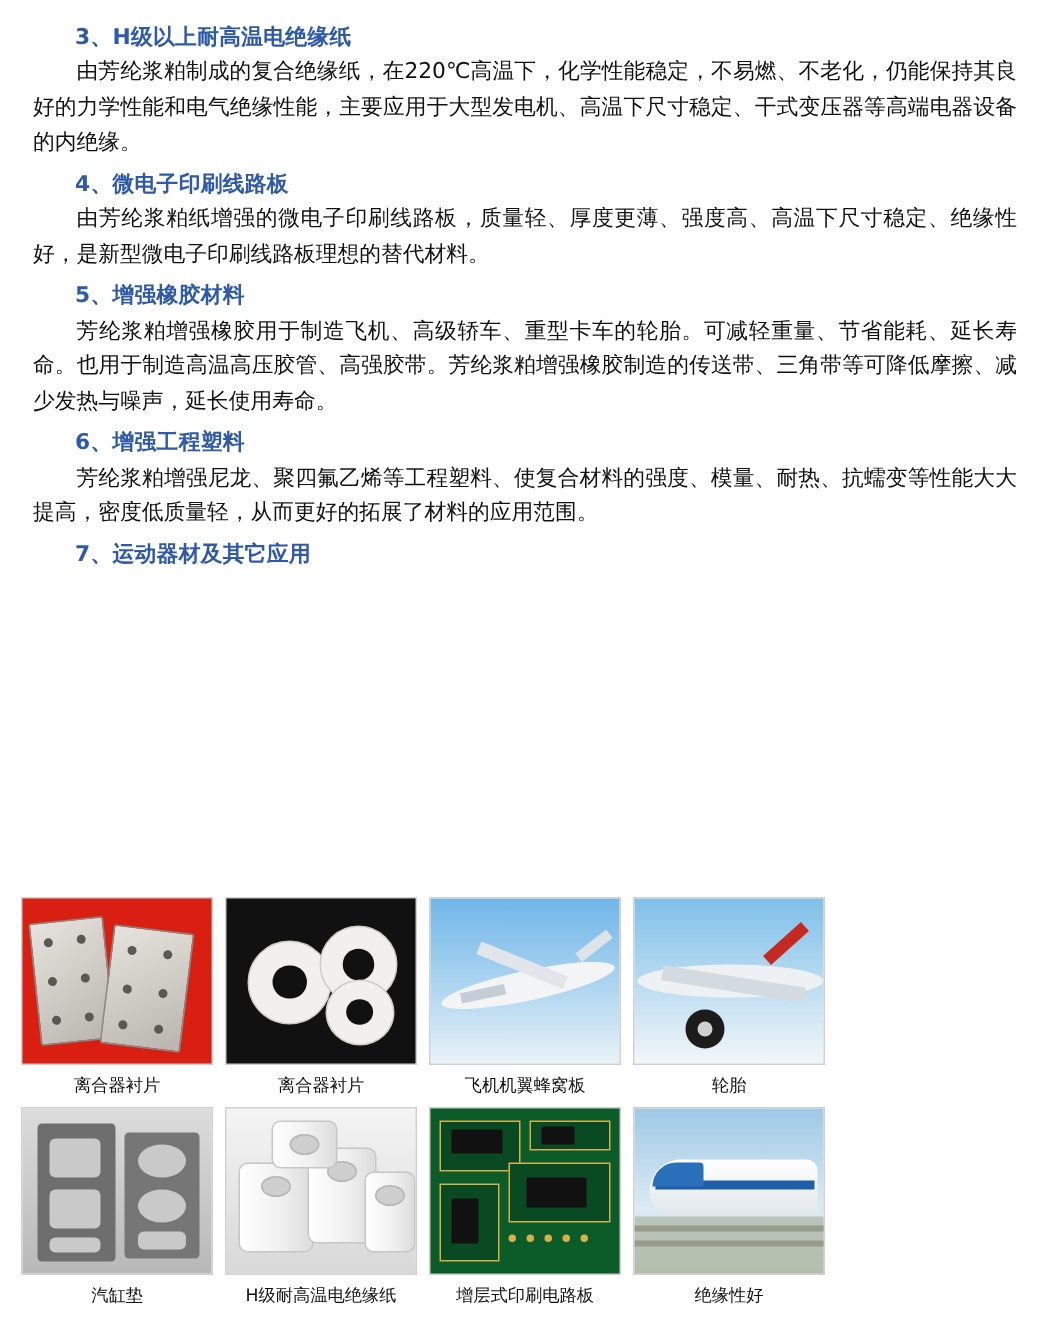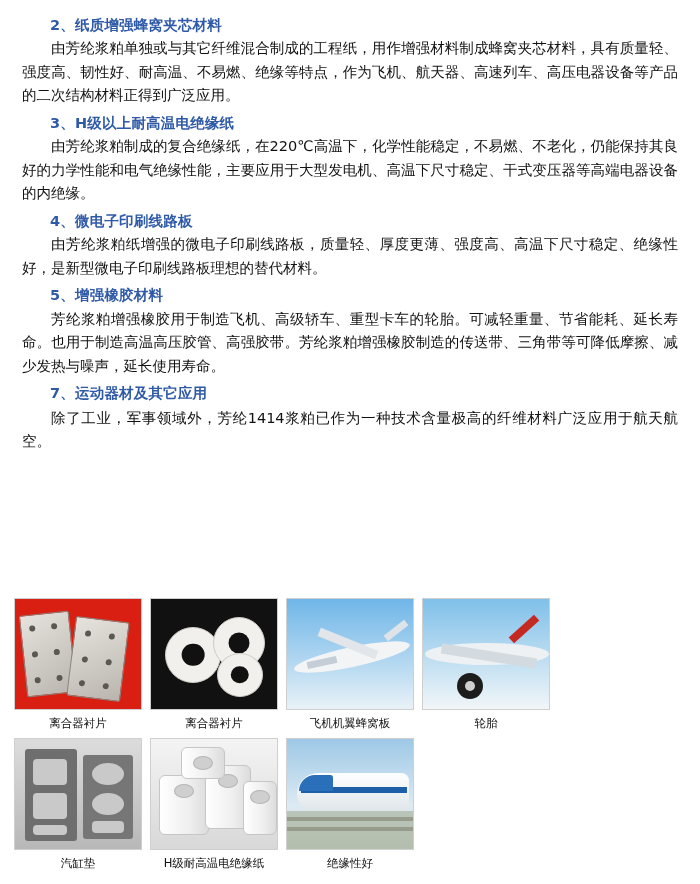--- a/index.html
+++ b/index.html
@@ -240,46 +240,45 @@
   .tx-post {
     position: absolute;
     background: #3d444b;
   }
 </style>
 </head>
 <body>
 
 <div class="page">
 
-  <div class="section">
-    <div class="sec-head">2、纸质增强蜂窝夹芯材料</div>
-    <p class="sec-body">由芳纶浆粕单独或与其它纤维混合制成的工程纸，用作增强材料制成蜂窝夹芯材料，具有质量轻、强度高、韧性好、耐高温、不易燃、绝缘等特点，作为飞机、航天器、高速列车、高压电器设备等产品的二次结构材料正得到广泛应用。</p>
-  </div>
 
   <div class="section">
     <div class="sec-head">3、H级以上耐高温电绝缘纸</div>
     <p class="sec-body">由芳纶浆粕制成的复合绝缘纸，在220℃高温下，化学性能稳定，不易燃、不老化，仍能保持其良好的力学性能和电气绝缘性能，主要应用于大型发电机、高温下尺寸稳定、干式变压器等高端电器设备的内绝缘。</p>
   </div>
 
   <div class="section">
     <div class="sec-head">4、微电子印刷线路板</div>
     <p class="sec-body">由芳纶浆粕纸增强的微电子印刷线路板，质量轻、厚度更薄、强度高、高温下尺寸稳定、绝缘性好，是新型微电子印刷线路板理想的替代材料。</p>
   </div>
 
   <div class="section">
     <div class="sec-head">5、增强橡胶材料</div>
     <p class="sec-body">芳纶浆粕增强橡胶用于制造飞机、高级轿车、重型卡车的轮胎。可减轻重量、节省能耗、延长寿命。也用于制造高温高压胶管、高强胶带。芳纶浆粕增强橡胶制造的传送带、三角带等可降低摩擦、减少发热与噪声，延长使用寿命。</p>
   </div>
 
+  <div class="section">
+    <div class="sec-head">6、增强工程塑料</div>
+    <p class="sec-body">芳纶浆粕增强尼龙、聚四氟乙烯等工程塑料、使复合材料的强度、模量、耐热、抗蠕变等性能大大提高，密度低质量轻，从而更好的拓展了材料的应用范围。</p>
+  </div>
 
   <div class="section">
     <div class="sec-head">7、运动器材及其它应用</div>
   </div>
 
-  <p class="para">除了工业，军事领域外，芳纶1414浆粕已作为一种技术含量极高的纤维材料广泛应用于航天航空。</p>
 
   <div class="gallery">
 
     <div class="grid-row">
 
       <div class="cell">
         <div class="thumb bg-red">
           <div class="plate" style="left:8px; top:14px; width:48px; height:80px; transform:rotate(-6deg);">
             <div class="hole" style="left:8px; top:10px;"></div>
             <div class="hole" style="left:30px; top:10px;"></div>
@@ -362,20 +361,38 @@
           <div class="roll" style="left:92px; top:42px; width:32px; height:52px;">
               <div class="core"></div>
             </div>
           <div class="roll" style="left:30px; top:8px; width:42px; height:30px;">
               <div class="core"></div>
             </div>
         </div>
         <div class="cap">H级耐高温电绝缘纸</div>
       </div>
 
+      <div class="cell">
+        <div class="thumb bg-pcb">
+          <div class="trace" style="left:6px; top:8px; width:54px; height:34px;"></div>
+          <div class="trace" style="left:66px; top:8px; width:54px; height:20px;"></div>
+          <div class="trace" style="left:6px; top:50px; width:40px; height:52px;"></div>
+          <div class="trace" style="left:52px; top:36px; width:68px; height:40px;"></div>
+          <div class="chip" style="left:14px; top:14px; width:34px; height:16px;"></div>
+          <div class="chip" style="left:74px; top:12px; width:22px; height:12px;"></div>
+          <div class="chip" style="left:64px; top:46px; width:40px; height:20px;"></div>
+          <div class="chip" style="left:14px; top:60px; width:18px; height:30px;"></div>
+          <div class="pad" style="left:52px; top:84px; width:5px; height:5px;"></div>
+          <div class="pad" style="left:64px; top:84px; width:5px; height:5px;"></div>
+          <div class="pad" style="left:76px; top:84px; width:5px; height:5px;"></div>
+          <div class="pad" style="left:88px; top:84px; width:5px; height:5px;"></div>
+          <div class="pad" style="left:100px; top:84px; width:5px; height:5px;"></div>
+        </div>
+        <div class="cap">增层式印刷电路板</div>
+      </div>
 
       <div class="cell">
         <div class="thumb bg-train">
           <div class="train-body" style="left:10px; top:34px; width:112px; height:38px;"></div>
           <div class="train-stripe" style="left:14px; top:48px; width:106px; height:6px;"></div>
           <div style="position:absolute; left:12px; top:36px; width:34px; height:16px; background:#2a6fba; border-radius:24px 4px 0 0;"></div>
           <div class="rail" style="left:0; top:78px; width:128px; height:4px;"></div>
           <div class="rail" style="left:0; top:88px; width:128px; height:4px;"></div>
           <div style="position:absolute; left:0; top:72px; width:128px; height:40px; background:#9fa88f; opacity:.55;"></div>
         </div>

